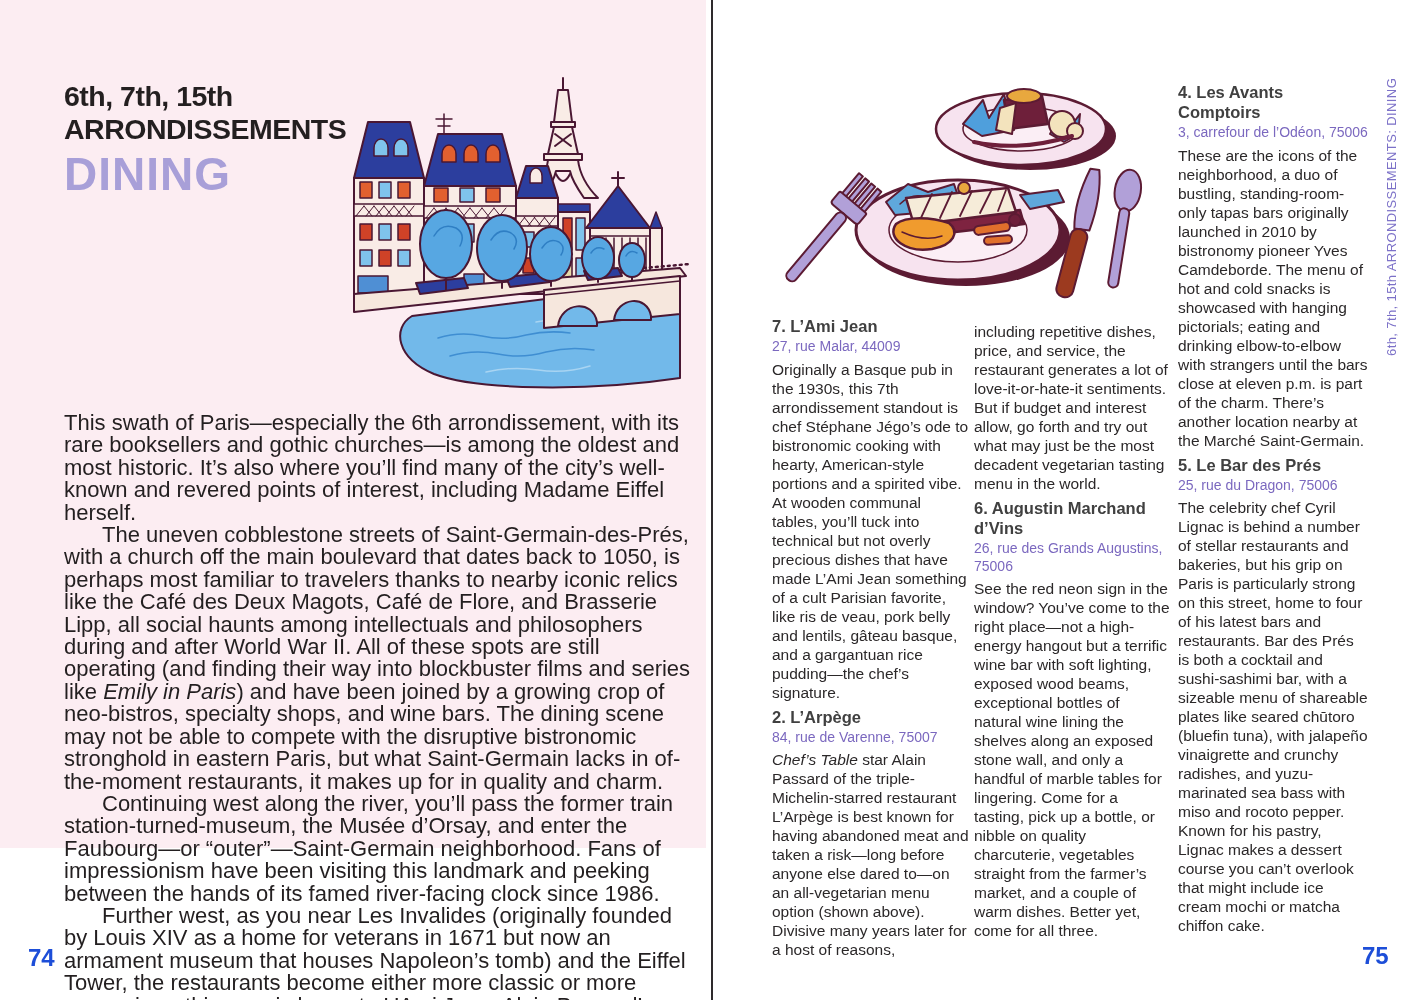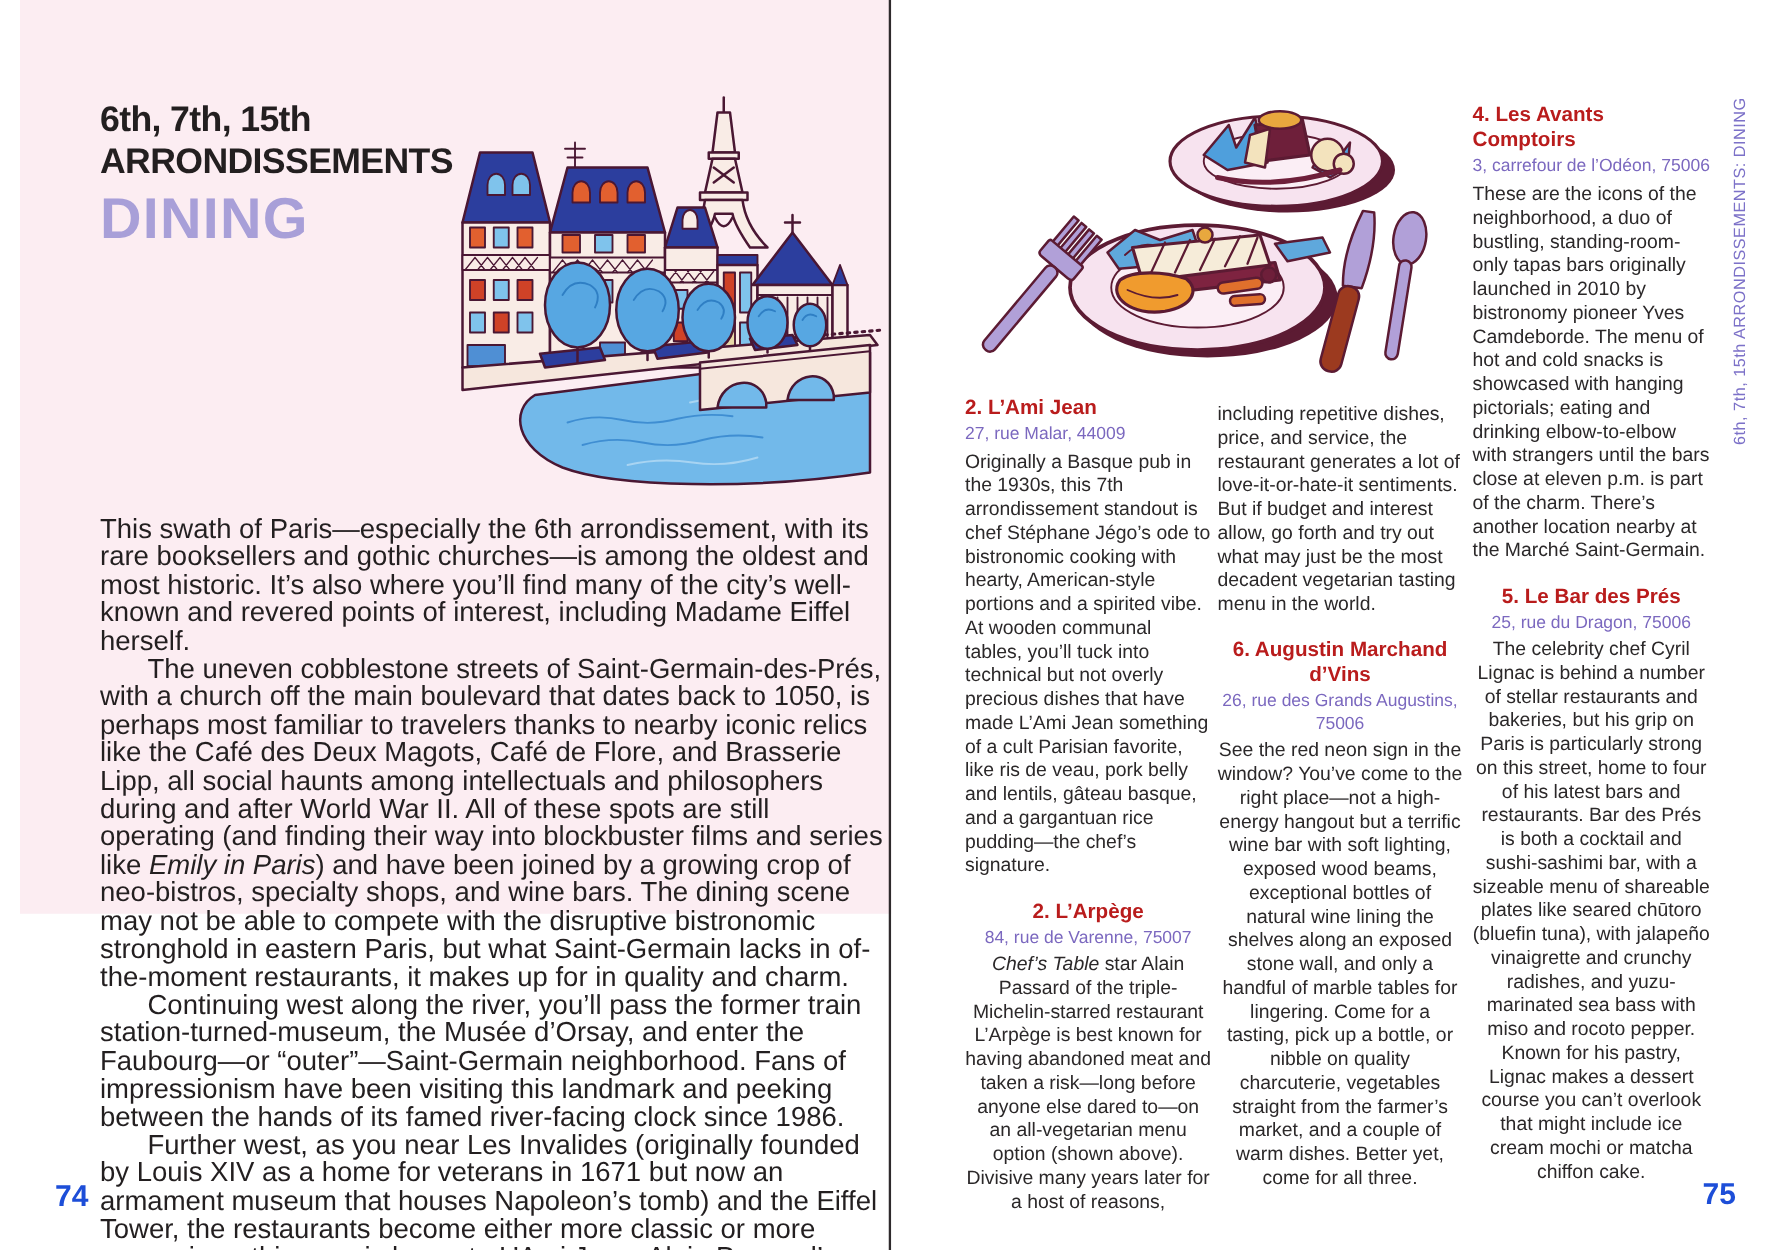--- a/index.html
+++ b/index.html
@@ -1,20 +1,20 @@
 <!DOCTYPE html>
 <html><head>
 <meta charset="utf-8">
 <style>
   * { margin:0; padding:0; box-sizing:border-box; }
   html,body { width:1424px; height:1000px; overflow:hidden; }
   body { font-family:"Liberation Sans", sans-serif; color:#231f20; background:#ffffff; }
   .spread { position:relative; width:1424px; height:1000px; background:#ffffff; }
 
-  .left-page { position:absolute; left:16px; top:0; width:706px; height:731px; background:#fcedf2;text-decoration:underline; }
+  .left-page { position:absolute; left:0; top:0; width:706px; height:848px; background:#fcedf2;text-decoration:underline; }
   .gutter { position:absolute; left:711px; top:0; width:2px; height:1000px; background:#2e2a2c; }
   .right-page { position:absolute; left:713px; top:0; width:711px; height:1000px; background:#ffffff; }
 
   .title-block { position:absolute; left:64px; top:80px; }
   .t1 { font-size:28.5px; font-weight:700; letter-spacing:-0.5px; line-height:33px; color:#231f20; }
   .t2 { font-size:46px; font-weight:700; letter-spacing:1px; line-height:50px; color:#a89fd8; margin-top:3px; }
 
   .paris-illo { position:absolute; left:346px; top:76px; }
   .food-illo { position:absolute; left:55px; top:72px; }
 
@@ -23,22 +23,22 @@
   .intro p.ind { text-indent:38px; }
 
   .pnum { position:absolute; font-size:24px; font-weight:700; color:#1d4ed8; }
   .pl { left:28px; top:944px; }
   .pr { left:649px; top:942px; }
 
   .col { position:absolute; font-size:15.5px; line-height:19px; color:#2b2829; }
   .col1 { left:59px; top:316px; width:197px; }
   .col2 { left:261px; top:322px; width:196px; }
   .col3 { left:465px; top:82px; width:190px; }
-  .listing h3 { font-size:16.5px; font-weight:700; line-height:20px; color:#b91c1c; margin:0 0 2px 0; }
-  .listing + .listing, .cont + .listing { margin-top:17px;text-align:center; }
+  .listing h3 { font-size:16.5px; font-weight:700; line-height:20px; color:#404040; margin:0 0 2px 0; }
+  .listing + .listing, .cont + .listing { margin-top:5px; }
   .addr { font-size:14px; line-height:17.5px; color:#7b68bf; margin:0 0 4px 0; }
   .lbody { margin:0; }
   .lbody em, .intro em { font-style:italic; }
 
   .vlabel {
     position:absolute; left:671px; top:84px; height:272px; width:20px;
     writing-mode:vertical-rl; transform:rotate(180deg);
     font-size:13px; letter-spacing:0.4px; color:#7c71c8; white-space:nowrap;
   }
 </style>
@@ -250,21 +250,21 @@
 
         <g transform="rotate(9 352 168)" stroke-width="2">
           <ellipse cx="352" cy="118" rx="13" ry="21" fill="#b1a0d8"></ellipse>
           <rect x="347" y="136" width="10" height="80" rx="5" fill="#b1a0d8"></rect>
         </g>
       </g>
     </svg>
 
     <div class="col col1">
       <div class="listing">
-        <h3>2. L’Ami Jean</h3>
+        <h3>7. L’Ami Jean</h3>
         <div class="addr">27, rue Malar, 44009</div>
         <p class="lbody">Originally a Basque pub in the 1930s, this 7th arrondissement standout is chef Stéphane Jégo’s ode to bistronomic cooking with hearty, American-style portions and a spirited vibe. At wooden communal tables, you’ll tuck into technical but not overly precious dishes that have made L’Ami Jean something of a cult Parisian favorite, like ris de veau, pork belly and lentils, gâteau basque, and a gargantuan rice pudding—the chef’s signature.</p>
       </div>
       <div class="listing">
         <h3>2. L’Arpège</h3>
         <div class="addr">84, rue de Varenne, 75007</div>
         <p class="lbody"><em>Chef’s Table</em><span> star Alain Passard of the triple-Michelin-starred restaurant L’Arpège is best known for having abandoned meat and taken a risk—long before anyone else dared to—on an all-vegetarian menu option (shown above). Divisive many years later for a host of reasons,</span></p>
       </div>
     </div>
 

